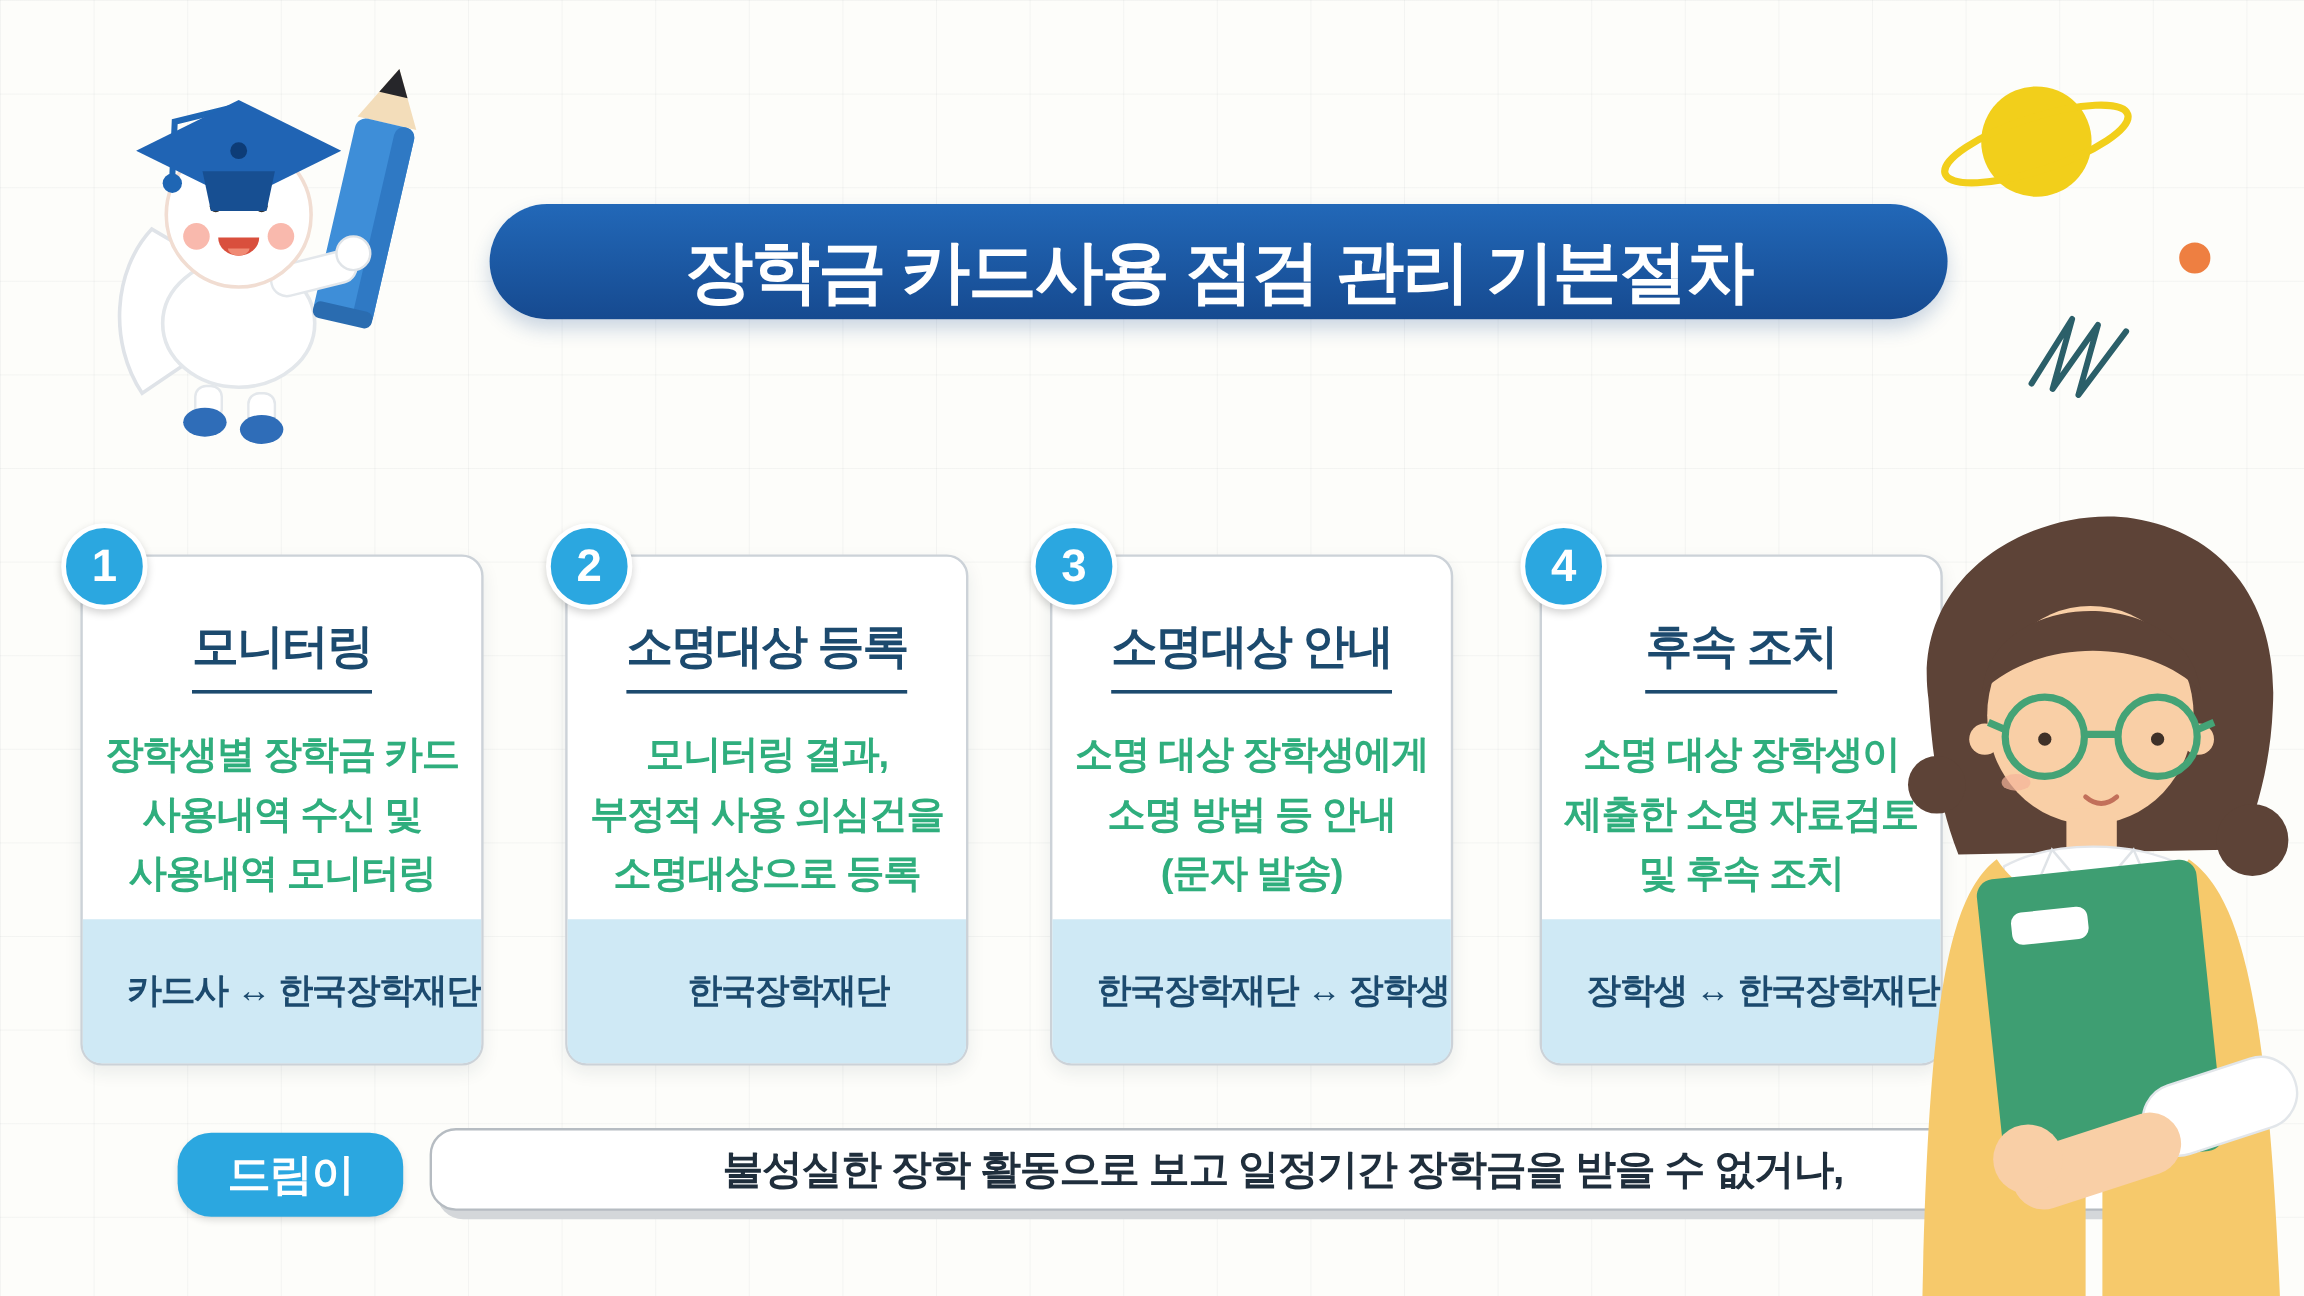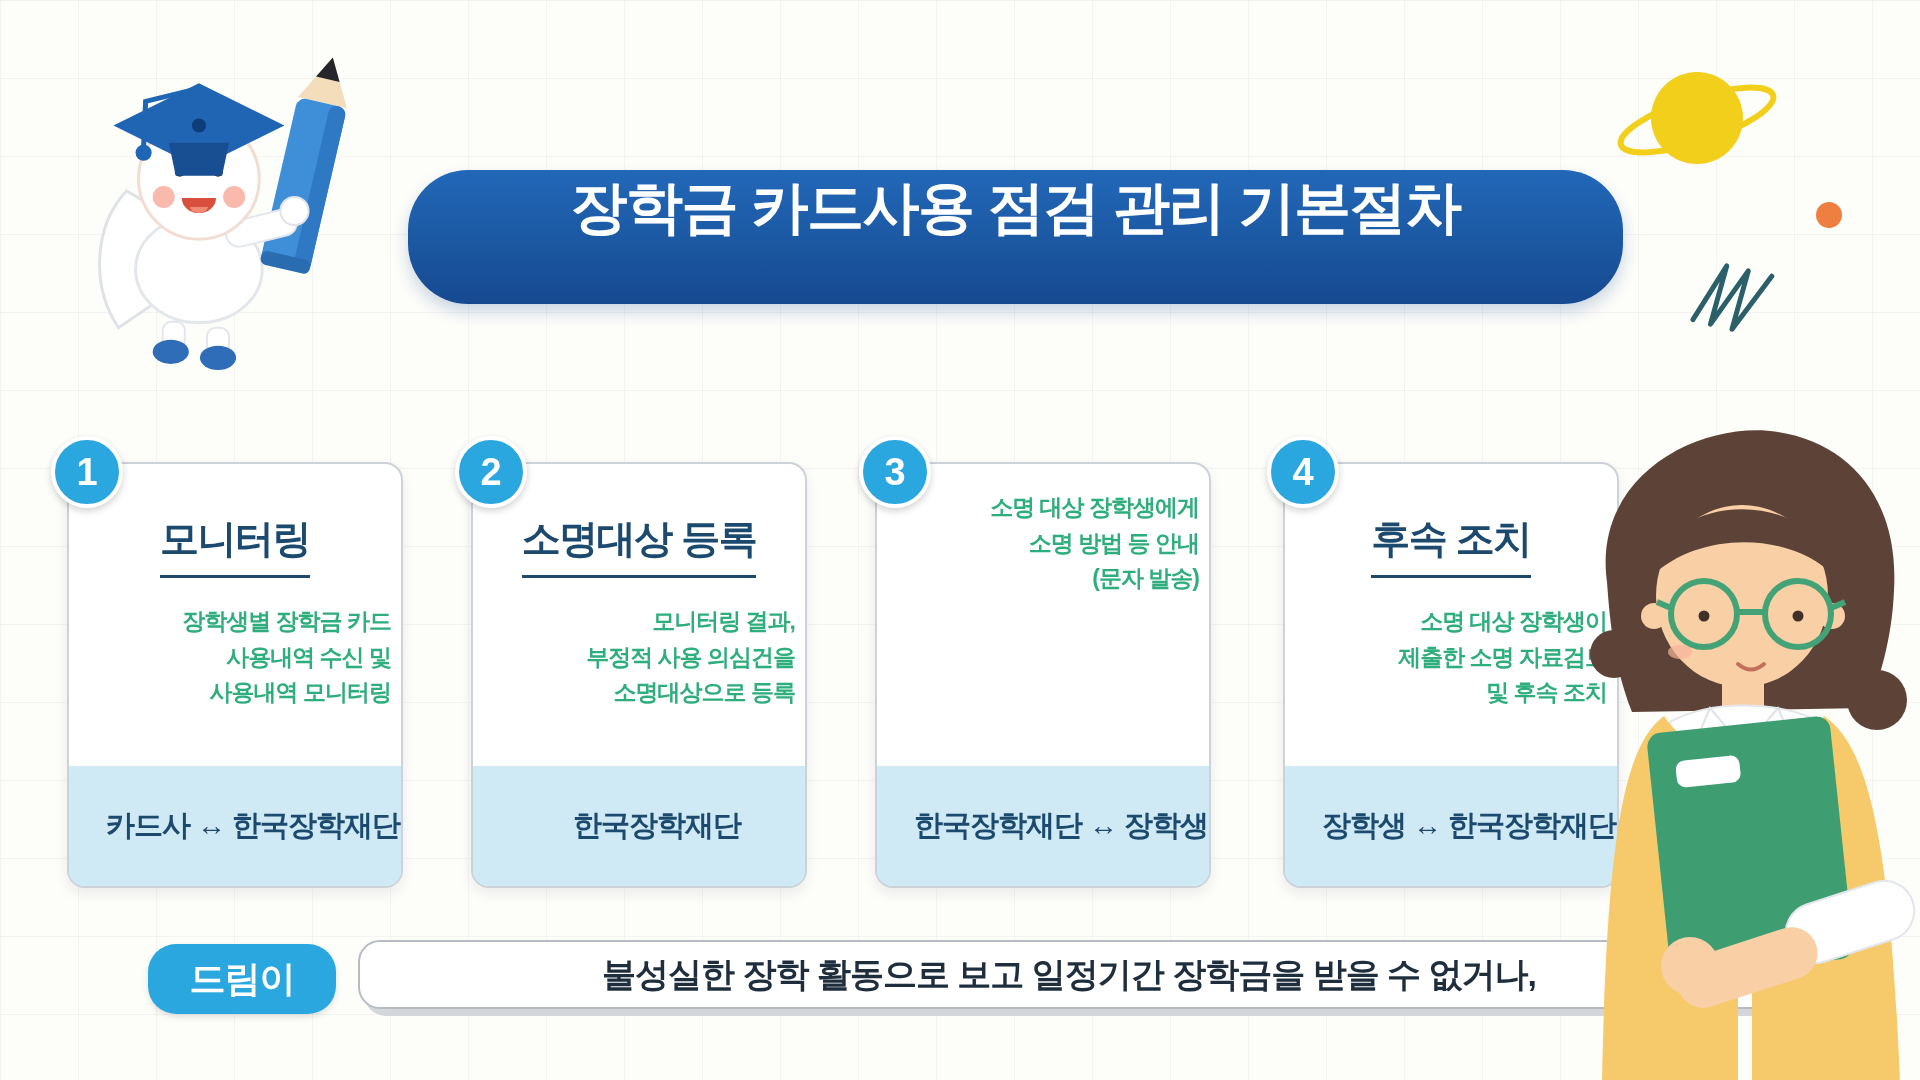--- a/index.html
+++ b/index.html
@@ -12,23 +12,23 @@
   .grid-bg {
     position:absolute; inset:0;
     background-image:
       linear-gradient(rgba(120,130,140,0.07) 1px, transparent 1px),
       linear-gradient(90deg, rgba(120,130,140,0.07) 1px, transparent 1px);
     background-size:78px 78px;
     z-index:0;
   }
   
   .banner {
-    position:absolute; left:408px; top:170px; width:1215px; height:134px;
+    position:absolute; left:408px; top:170px; width:1215px; height:96px;
     background:linear-gradient(180deg,#2268b8 0%, #164a90 100%);
-    border-radius:60px; display:flex; align-items:flex-start; justify-content:center;
+    border-radius:60px; display:flex; align-items:flex-end; justify-content:center;
     z-index:2; box-shadow:0 8px 16px rgba(21,73,142,0.22);
   }
   .banner h1 { color:#ffffff; font-size:57px; font-weight:800; letter-spacing:-1.5px; }
   
   .deco { position:absolute; z-index:3; }
   .mascot { left:48px; top:28px; width:332px; height:352px; }
   .planet { left:1608px; top:48px; width:178px; height:146px; z-index:1; }
   .orange-dot { left:1816px; top:202px; width:26px; height:26px; border-radius:50%; background:#ee7f41; z-index:1; }
   .squiggle { left:1688px; top:258px; width:104px; height:86px; z-index:1; }
   
@@ -43,21 +43,21 @@
     background:#2ba7e0; border:4px solid #ffffff; color:#ffffff;
     font-size:38px; font-weight:800; display:flex; align-items:center; justify-content:center;
     box-shadow:0 3px 7px rgba(0,0,0,0.18);
   }
   .card-title-wrap { margin-top:48px; text-align:center; }
   .card-title {
     display:inline-block; font-size:39px; font-weight:800; color:#1c4a6e;
     border-bottom:3px solid #1c4a6e; padding-bottom:9px; letter-spacing:-1.5px;
   }
   .card-body {
-    margin-top:26px; padding:0 10px; text-align:right; font-size:23px; line-height:1.55;
+    margin-top:26px; padding:0 10px; text-align:center; font-size:32px; line-height:1.55;
     color:#2fae7d; font-weight:700; white-space:pre-line; letter-spacing:-1px;
   }
   .card-footer {
     position:absolute; left:0; right:0; bottom:0; height:120px;
     background:#cfe9f5; border-radius:0 0 15px 15px;
     display:flex; align-items:center; justify-content:center;
     font-size:29px; font-weight:800; color:#1c4a6e; letter-spacing:-1px;padding-left:36px;
   }
   
   .speaker-pill {
@@ -153,20 +153,21 @@
     <div class="badge">2</div>
     <div class="card-title-wrap"><span class="card-title">소명대상 등록</span></div>
     <div class="card-body">모니터링 결과,
 부정적 사용 의심건을
 소명대상으로 등록</div>
     <div class="card-footer">한국장학재단</div>
   </div>
 
   <div class="card card-3">
     <div class="badge">3</div>
+    <div class="card-title-wrap"><span class="card-title">소명대상 안내</span></div>
     <div class="card-body">소명 대상 장학생에게
 소명 방법 등 안내
 (문자 발송)</div>
     <div class="card-footer">한국장학재단 ↔ 장학생</div>
   </div>
 
   <div class="card card-4">
     <div class="badge">4</div>
     <div class="card-title-wrap"><span class="card-title">후속 조치</span></div>
     <div class="card-body">소명 대상 장학생이

